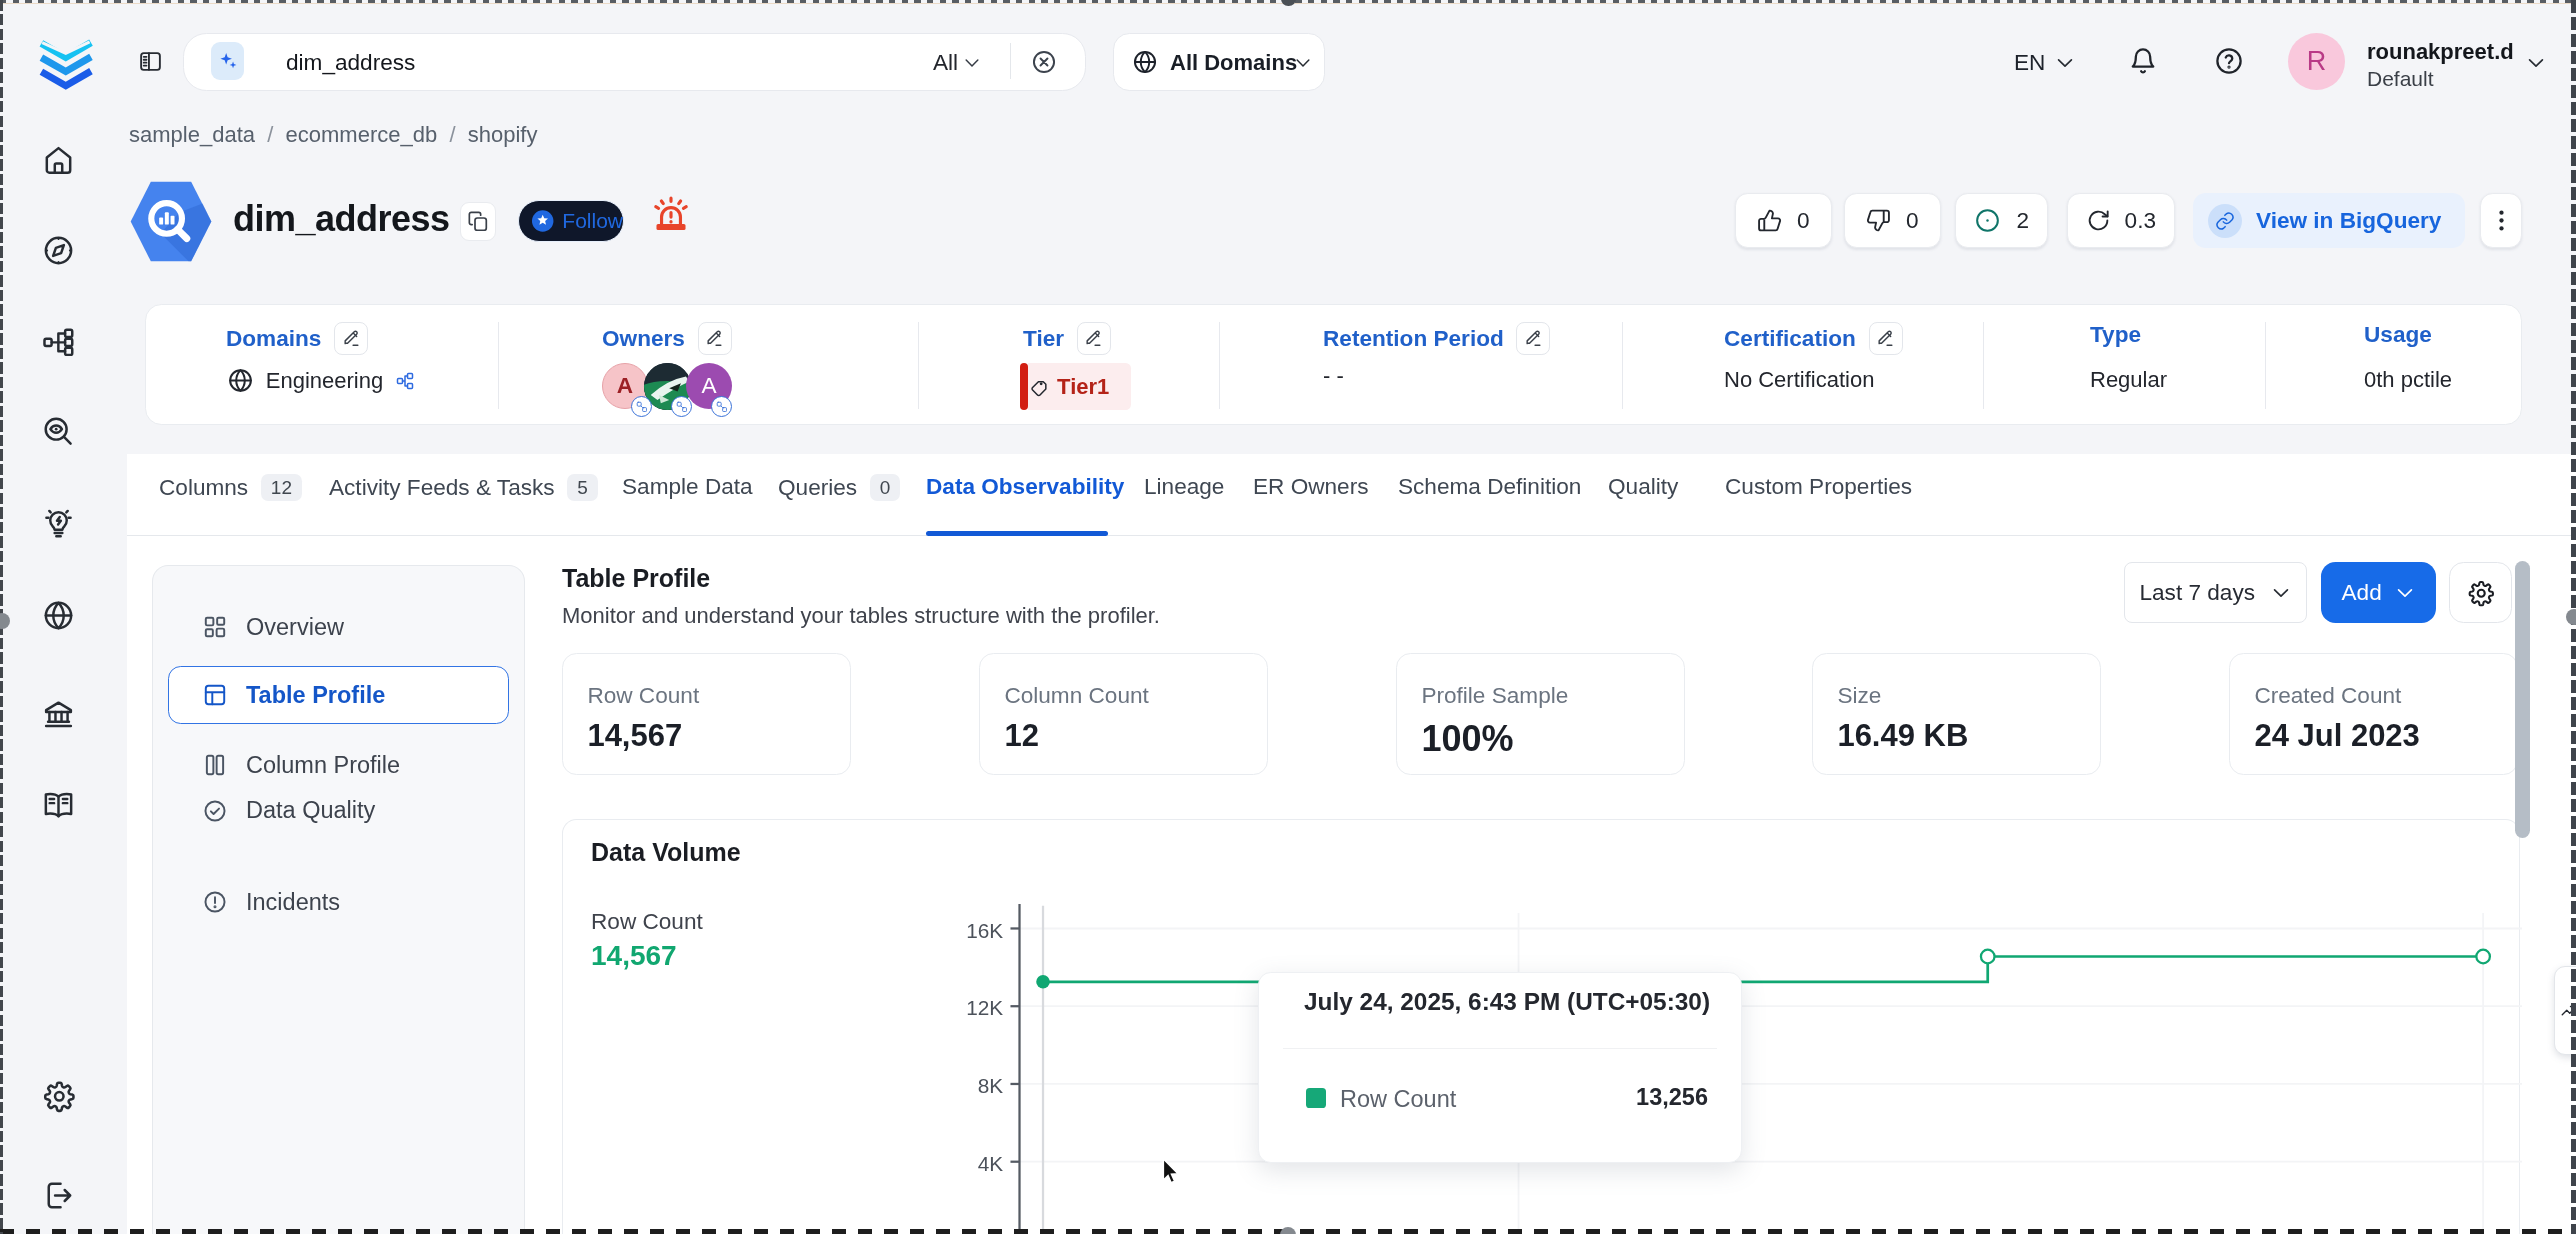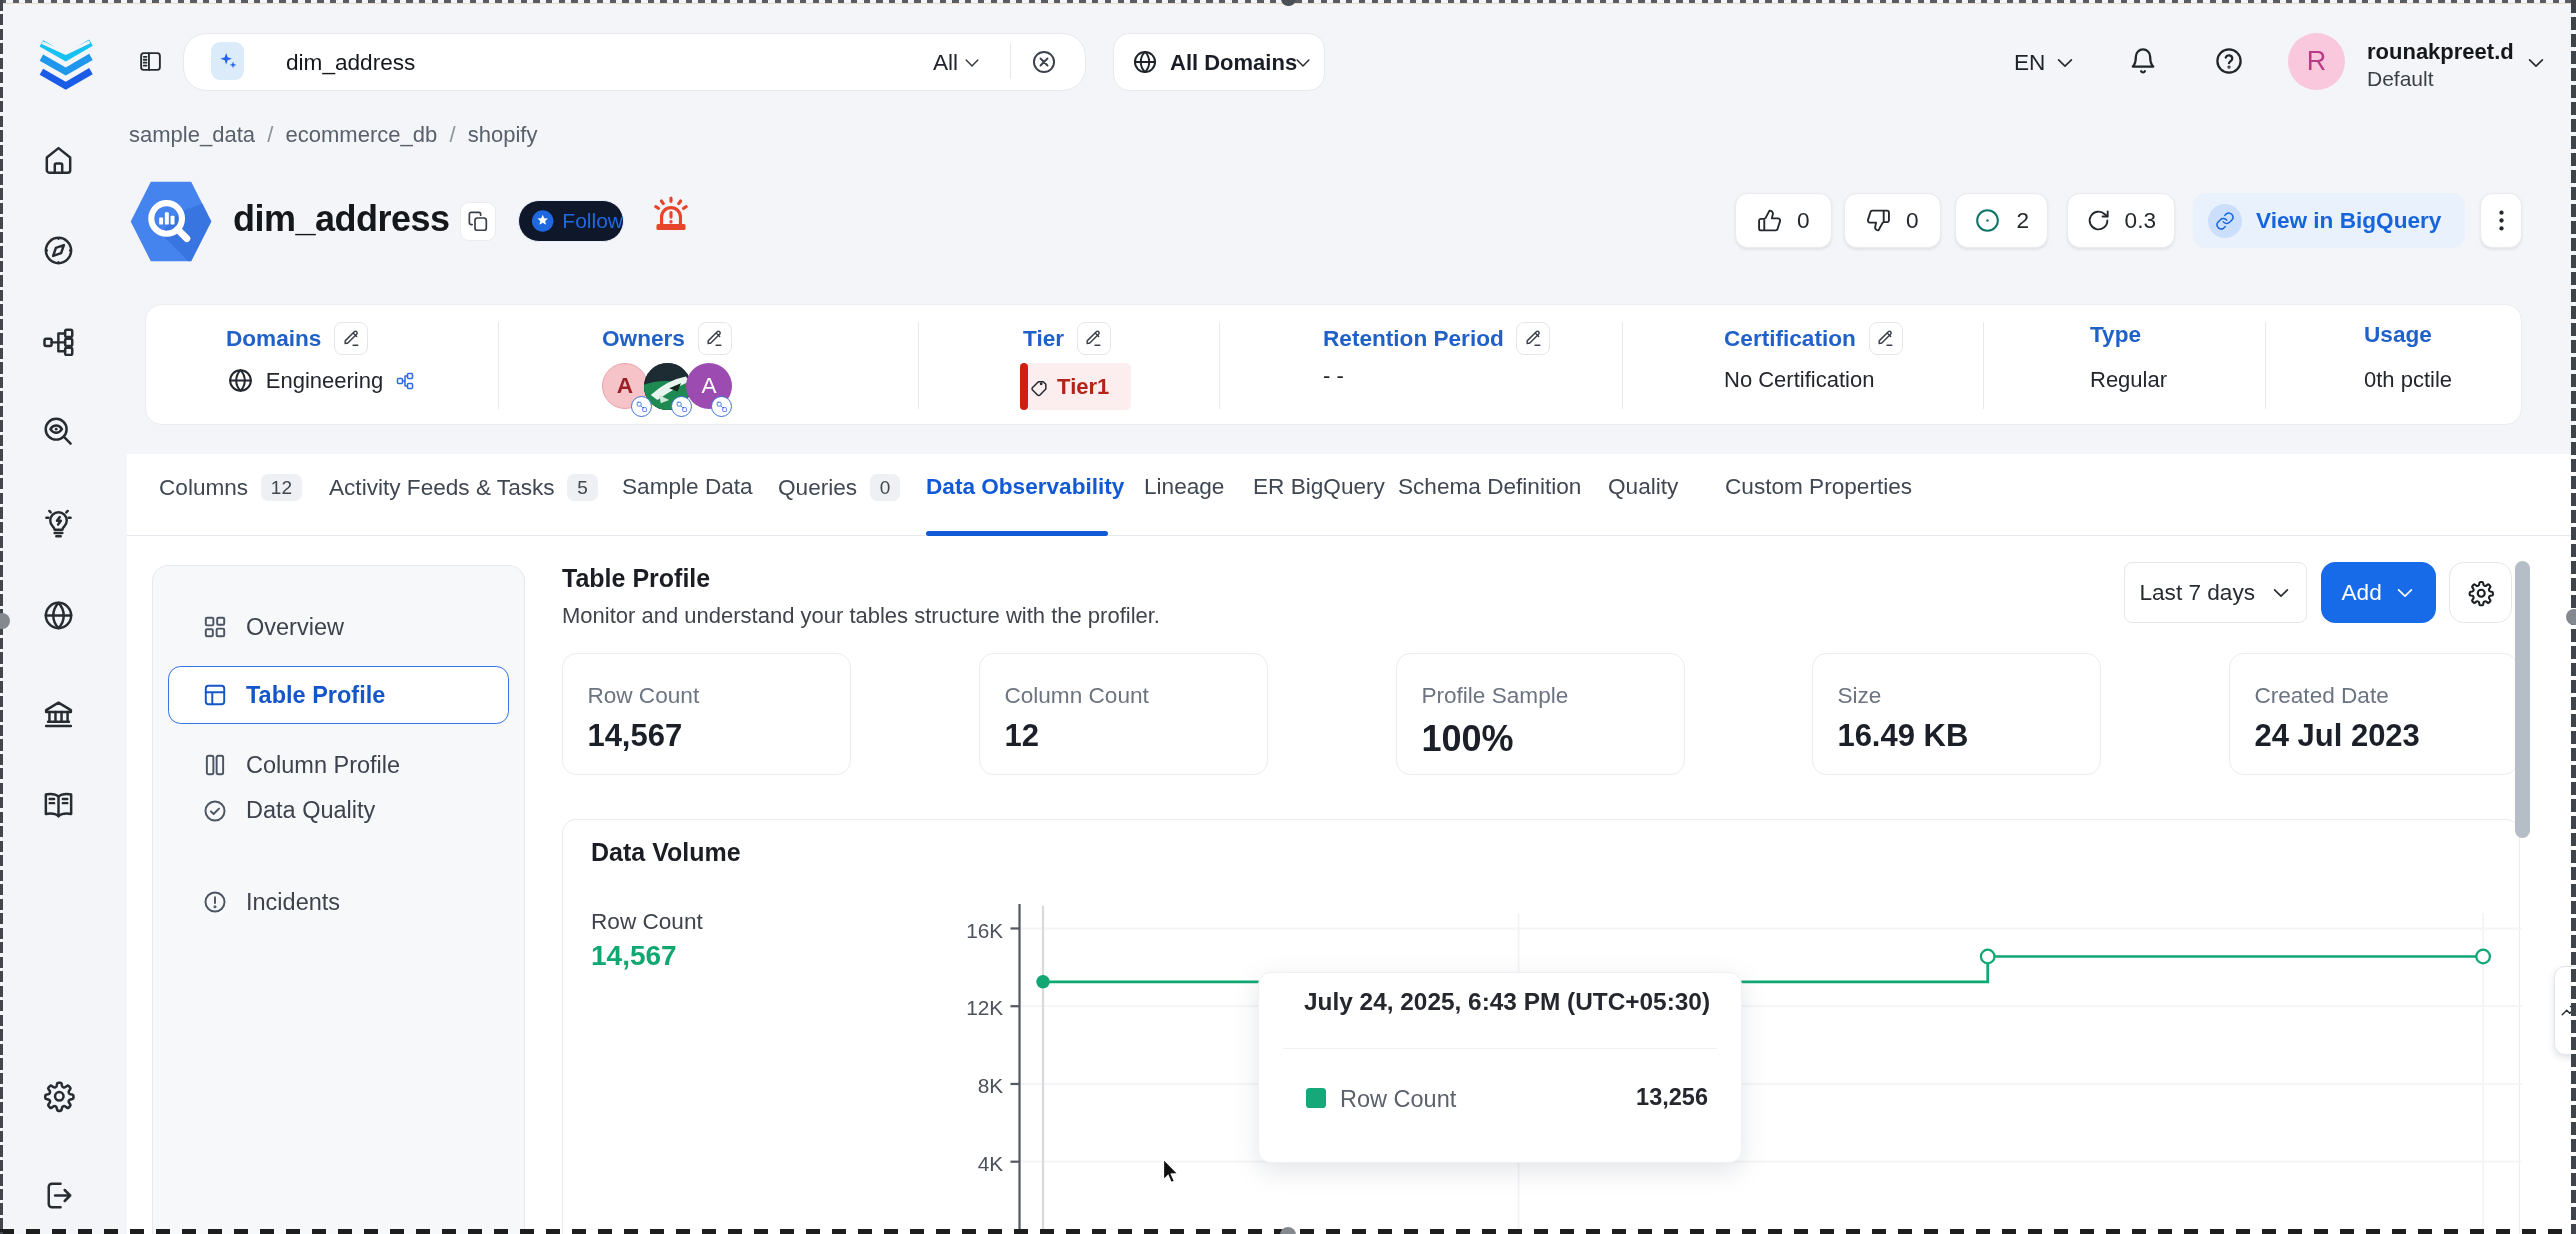--- a/index.html
+++ b/index.html
@@ -360,21 +360,21 @@
 
 <div id="tabs">
   <div class="abs" style="left:127px;top:535px;width:2449px;height:0.9px;background:#e5e8ec;"></div>
   <div class="tab" style="left:159px">Columns <span class="tbadge">12</span></div>
   <div class="tab" style="left:329px">Activity Feeds &amp; Tasks <span class="tbadge">5</span></div>
   <div class="tab" style="left:622px">Sample Data</div>
   <div class="tab" style="left:778px">Queries <span class="tbadge">0</span></div>
   <div class="tab" style="left:926px;color:#1259d6;font-weight:bold;">Data Observability</div>
   <div class="abs" style="left:926px;top:531px;width:182px;height:4.5px;background:#1259d6;border-radius:2.7px;"></div>
   <div class="tab" style="left:1144px">Lineage</div>
-  <div class="tab" style="left:1253px">ER BigQuery</div>
+  <div class="tab" style="left:1253px">ER Owners</div>
   <div class="tab" style="left:1398px">Schema Definition</div>
   <div class="tab" style="left:1608px">Quality</div>
   <div class="tab" style="left:1725px">Custom Properties</div>
 </div>
 
 <div id="leftnav">
   <div class="abs" style="left:152px;top:565px;width:373px;height:670px;background:#f7f8fa;border:0.9px solid #e6e9ed;border-radius:16.3px 16.3px 0 0;border-bottom:none;"></div>
   <div class="navitem" style="top:598px;">
     <svg class="ico" style="color:#4b5563" width="26" height="26" viewBox="0 0 24 24" stroke-width="1.9">
         <rect x="3.5" y="3.5" width="7" height="7" rx="1.2"></rect>
@@ -451,21 +451,21 @@
   </div>
   <div class="card" style="left:1396px;top:653px;width:289px;height:122px;">
     <div style="position:absolute;left:24.4px;top:29px;font-size:22.6px;color:#6b7480;">Profile Sample</div>
     <div style="position:absolute;left:24.4px;top:64px;font-size:36px;font-weight:bold;color:#1b1f27;">100%</div>
   </div>
   <div class="card" style="left:1812px;top:653px;width:289px;height:122px;">
     <div style="position:absolute;left:24.4px;top:29px;font-size:22.6px;color:#6b7480;">Size</div>
     <div style="position:absolute;left:24.4px;top:64px;font-size:31px;font-weight:bold;color:#1b1f27;">16.49 KB</div>
   </div>
   <div class="card" style="left:2229px;top:653px;width:289px;height:122px;">
-    <div style="position:absolute;left:24.4px;top:29px;font-size:22.6px;color:#6b7480;">Created Date</div>
+    <div style="position:absolute;left:24.4px;top:29px;font-size:22.6px;color:#6b7480;">Created Count</div>
     <div style="position:absolute;left:24.4px;top:64px;font-size:31px;font-weight:bold;color:#1b1f27;">24 Jul 2023</div>
   </div>
 </div>
 
 <div id="datavolume">
   <div class="card" style="left:562px;top:819px;width:1958px;height:420px;border-radius:14.5px 14.5px 0 0;border-bottom:none;"></div>
   <div class="abs" style="left:591px;top:838px;font-size:25px;font-weight:bold;color:#1a1d23;">Data Volume</div>
   <div class="abs" style="left:591px;top:909px;font-size:22.6px;color:#3f434c;">Row Count</div>
   <div class="abs" style="left:591px;top:940px;font-size:28px;font-weight:bold;color:#11a770;">14,567</div>
 

